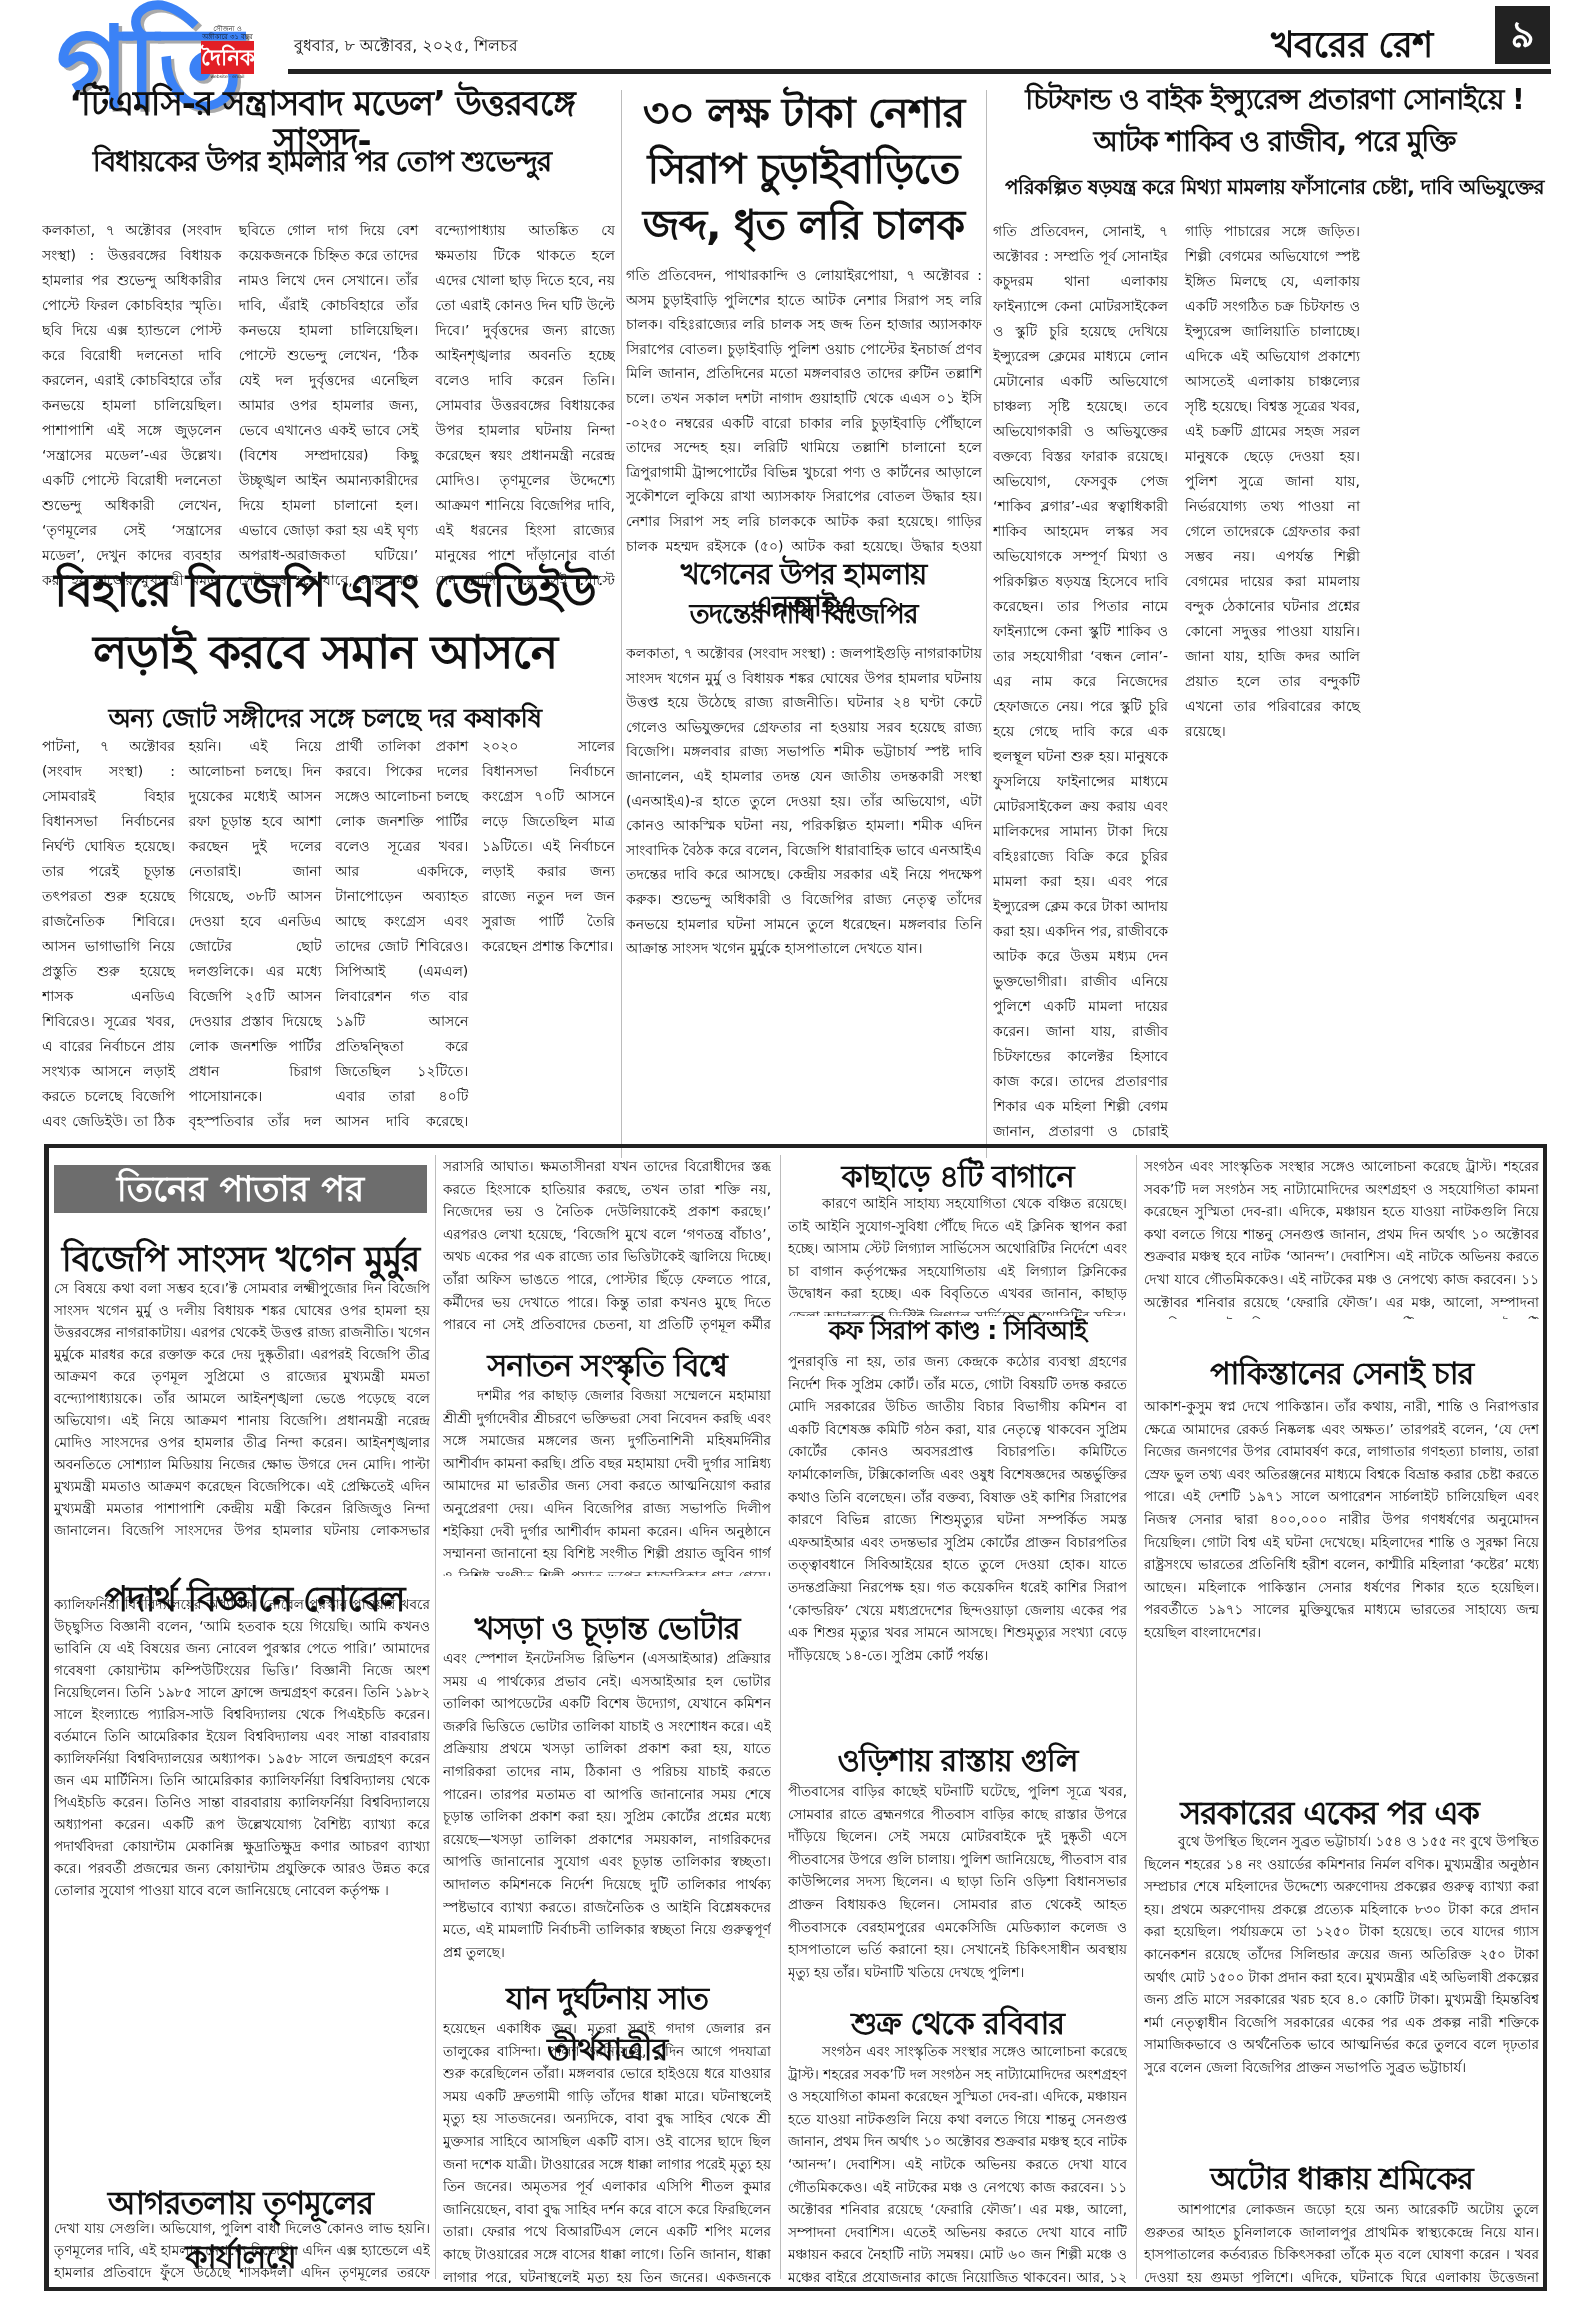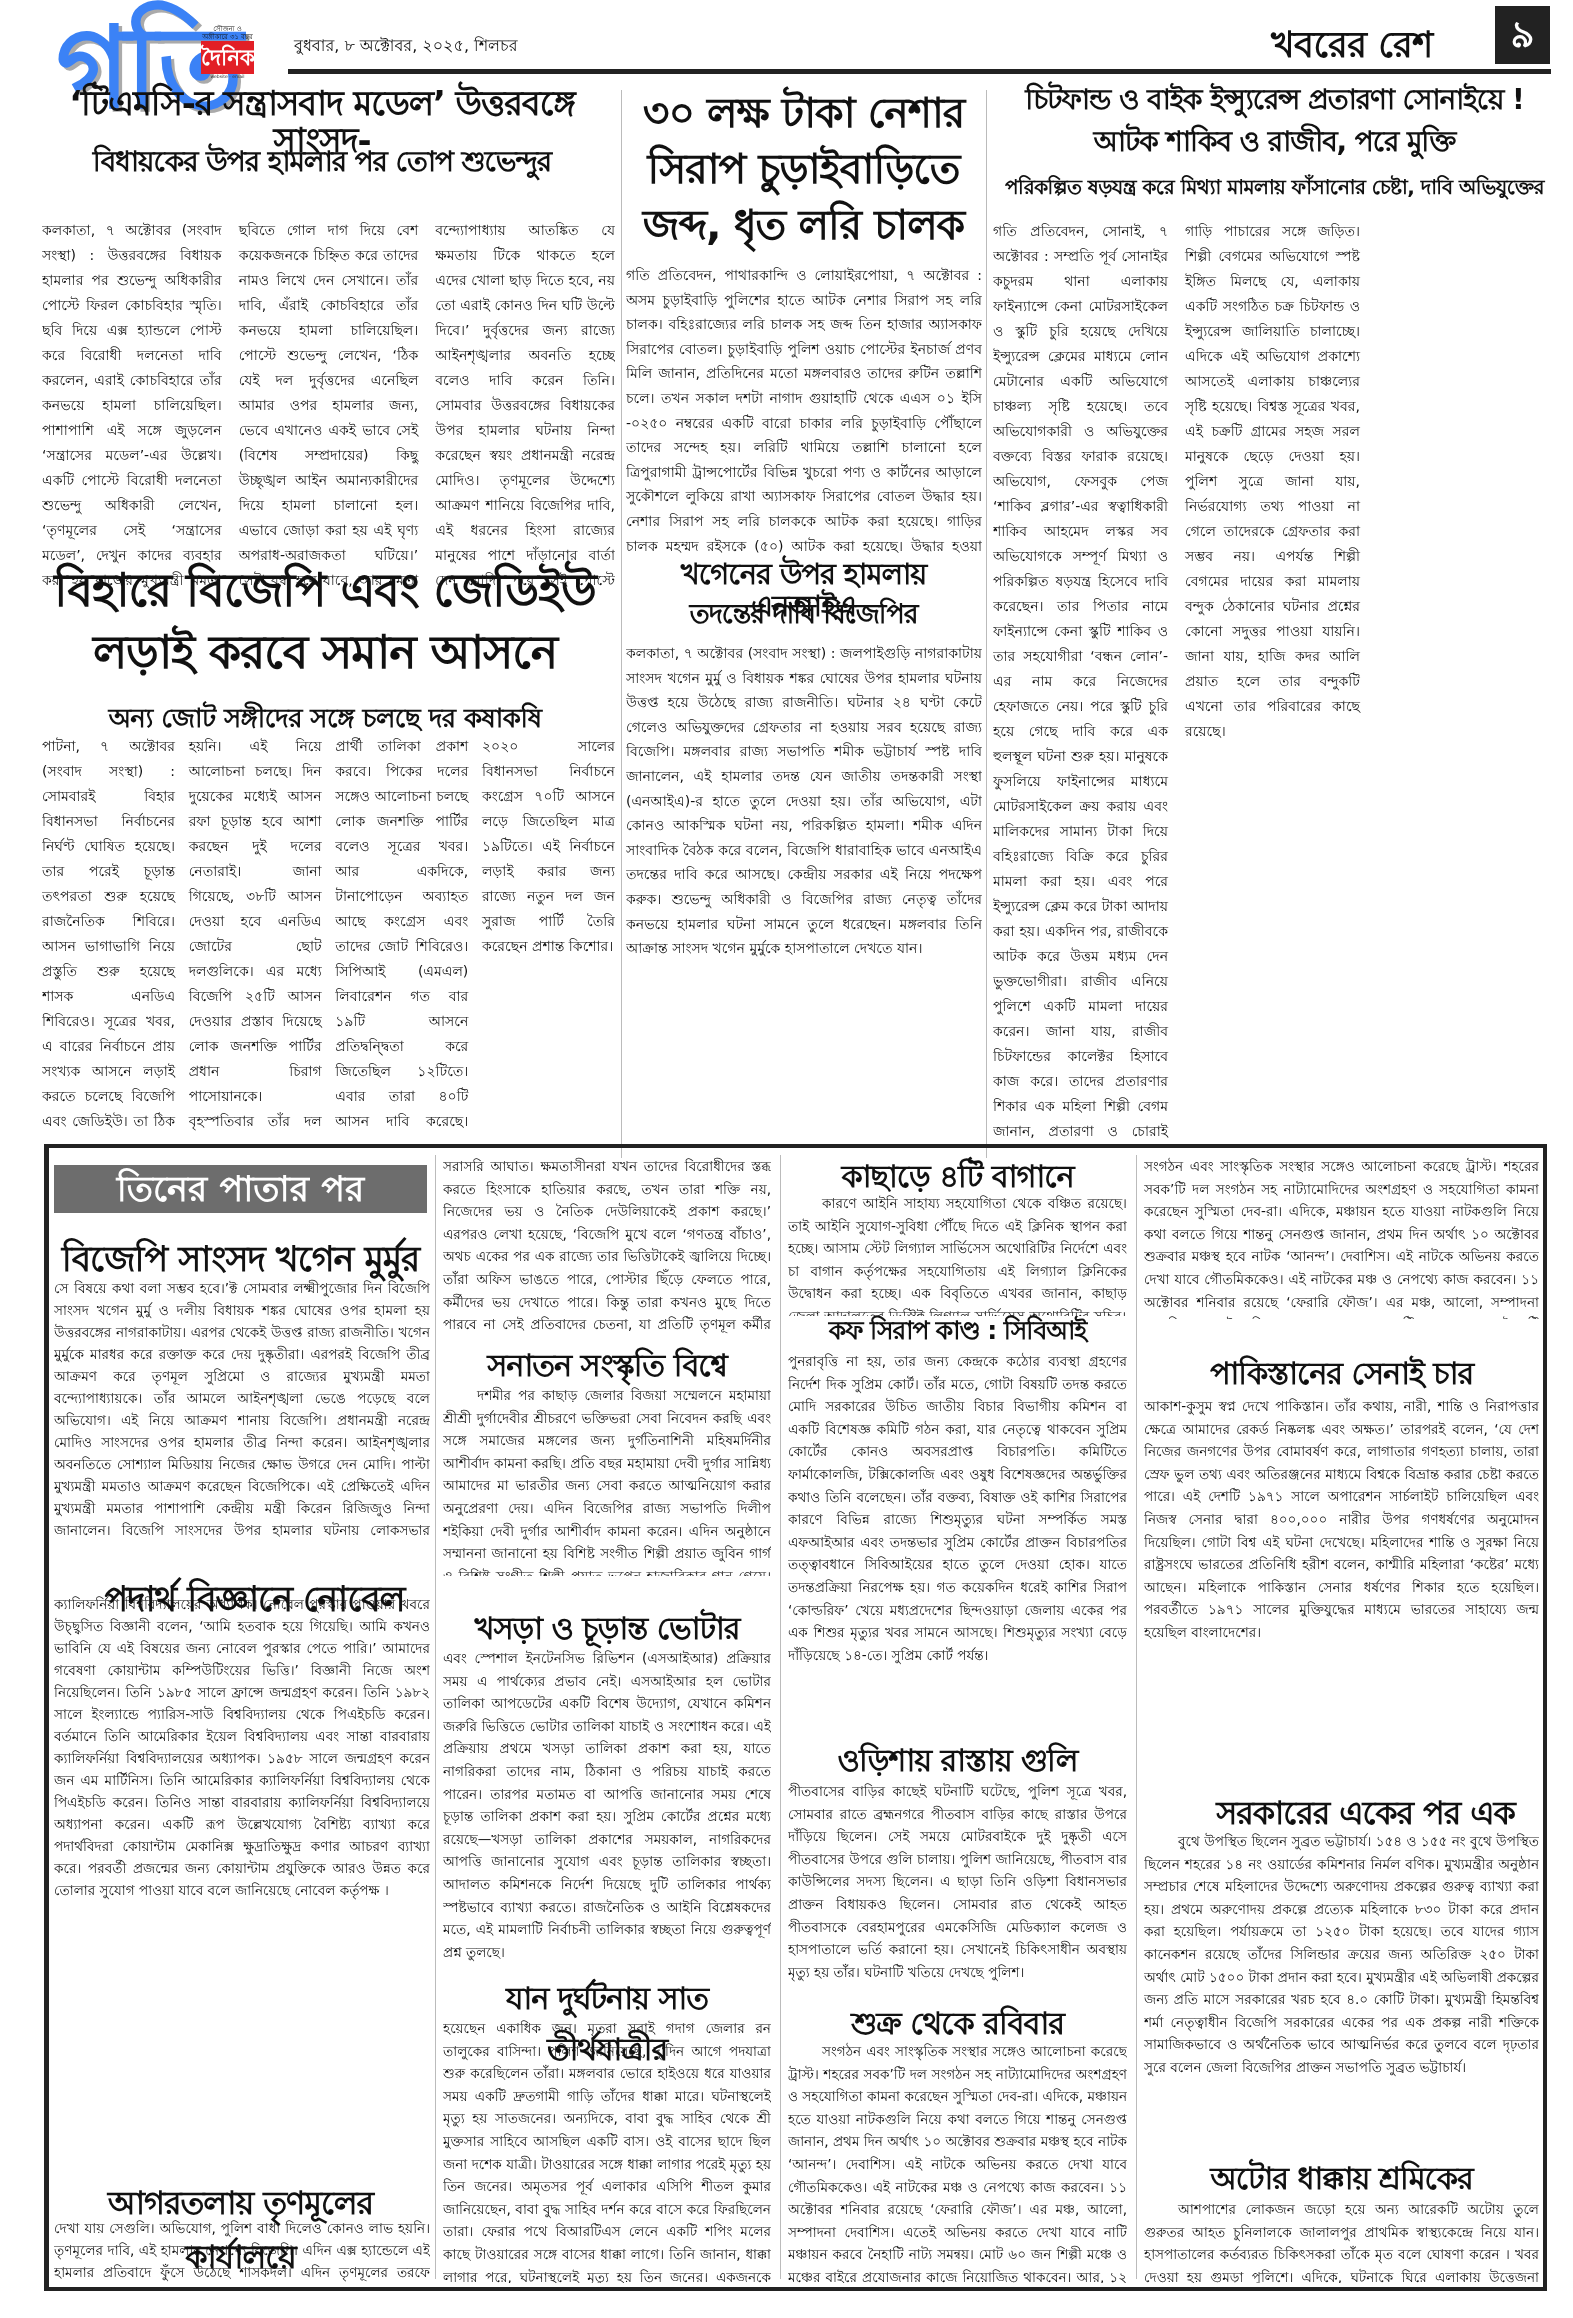--- a/index.html
+++ b/index.html
@@ -97,17 +97,17 @@
 <div class="abs sec-hl" style="left:788px; top:1737px; width:339px; font-size:30.5px;">ওড়িশায় রাস্তায় গুলি</div>
 <div class="abs body" style="left:788px; top:1780px; width:339px; height:215px; font-size:13.6px; line-height:22.6px;">পীতবাসের বাড়ির কাছেই ঘটনাটি ঘটেছে, পুলিশ সূত্রে খবর, সোমবার রাতে ব্রহ্মনগরে পীতবাস বাড়ির কাছে রাস্তার উপরে দাঁড়িয়ে ছিলেন। সেই সময়ে মোটরবাইকে দুই দুষ্কৃতী এসে পীতবাসের উপরে গুলি চালায়। পুলিশ জানিয়েছে, পীতবাস বার কাউন্সিলের সদস্য ছিলেন। এ ছাড়া তিনি ওড়িশা বিধানসভার প্রাক্তন বিধায়কও ছিলেন। সোমবার রাত থেকেই আহত পীতবাসকে বেরহামপুরের এমকেসিজি মেডিক্যাল কলেজ ও হাসপাতালে ভর্তি করানো হয়। সেখানেই চিকিৎসাধীন অবস্থায় মৃত্যু হয় তাঁর। ঘটনাটি খতিয়ে দেখছে পুলিশ।</div>
 <div class="abs sec-hl" style="left:788px; top:2000px; width:339px; font-size:30.5px;">শুক্র থেকে রবিবার</div>
 <div class="abs body indent" style="left:788px; top:2040px; width:339px; height:243px; font-size:13.6px; line-height:22.6px;">সংগঠন এবং সাংস্কৃতিক সংস্থার সঙ্গেও আলোচনা করেছে ট্রাস্ট। শহরের সবক’টি দল সংগঠন সহ নাট্যামোদিদের অংশগ্রহণ ও সহযোগিতা কামনা করেছেন সুস্মিতা দেব-রা। এদিকে, মঞ্চায়ন হতে যাওয়া নাটকগুলি নিয়ে কথা বলতে গিয়ে শান্তনু সেনগুপ্ত জানান, প্রথম দিন অর্থাৎ ১০ অক্টোবর শুক্রবার মঞ্চস্থ হবে নাটক ‘আনন্দ’। দেবাশিস। এই নাটকে অভিনয় করতে দেখা যাবে গৌতমিককেও। এই নাটকের মঞ্চ ও নেপথ্যে কাজ করবেন। ১১ অক্টোবর শনিবার রয়েছে ‘ফেরারি ফৌজ’। এর মঞ্চ, আলো, সম্পাদনা দেবাশিস। এতেই অভিনয় করতে দেখা যাবে নাটি মঞ্চায়ন করবে নৈহাটি নাট্য সমন্বয়। মোট ৬০ জন শিল্পী মঞ্চে ও মঞ্চের বাইরে প্রযোজনার কাজে নিয়োজিত থাকবেন। আর, ১২ অক্টোবর রবিবার ‘বাংলা অপেরা’ পরিবেশন করবে নাটক ‘কঙ্কচঁপা’। নাট্যরূপ গৌতম রায় এবং নির্দেশনায় রয়েছেন রঞ্জন দত্ত। এই নাটকটিতে রয়েছেন মোট ২৪ জন। ট্রাস্ট সদস্যরা জানিয়েছেন, শহরকে ভাল ভাল নাটক উপহার দিতেই এই আয়োজন। এরই মধ্যে নাটকের জন্য শহর শিলচরের একটা আলাদা নাম-ডাক রয়েছে। পক্ষ থেকে প্রতিদিন নাটক শুরু হবে সন্ধে ছটা থেকে।</div>
 
 <div class="abs vrule" style="left:1136px; top:1155px; height:1124px;"></div>
 
 <div class="abs body" style="left:1144px; top:1155px; width:395px; height:164px; font-size:13.6px; line-height:22.6px;">সংগঠন এবং সাংস্কৃতিক সংস্থার সঙ্গেও আলোচনা করেছে ট্রাস্ট। শহরের সবক’টি দল সংগঠন সহ নাট্যামোদিদের অংশগ্রহণ ও সহযোগিতা কামনা করেছেন সুস্মিতা দেব-রা। এদিকে, মঞ্চায়ন হতে যাওয়া নাটকগুলি নিয়ে কথা বলতে গিয়ে শান্তনু সেনগুপ্ত জানান, প্রথম দিন অর্থাৎ ১০ অক্টোবর শুক্রবার মঞ্চস্থ হবে নাটক ‘আনন্দ’। দেবাশিস। এই নাটকে অভিনয় করতে দেখা যাবে গৌতমিককেও। এই নাটকের মঞ্চ ও নেপথ্যে কাজ করবেন। ১১ অক্টোবর শনিবার রয়েছে ‘ফেরারি ফৌজ’। এর মঞ্চ, আলো, সম্পাদনা দেবাশিস। এতেই অভিনয় করতে দেখা যাবে নাটি মঞ্চায়ন করবে নৈহাটি নাট্য সমন্বয়। মোট ৬০ জন শিল্পী মঞ্চে ও মঞ্চের বাইরে প্রযোজনার কাজে নিয়োজিত থাকবেন। আর, ১২ অক্টোবর রবিবার ‘বাংলা অপেরা’ পরিবেশন করবে নাটক ‘কঙ্কচঁপা’। নাট্যরূপ গৌতম রায় এবং নির্দেশনায় রয়েছেন রঞ্জন দত্ত। এই নাটকটিতে রয়েছেন মোট ২৪ জন। ট্রাস্ট সদস্যরা জানিয়েছেন, শহরকে ভাল ভাল নাটক উপহার দিতেই এই আয়োজন। এরই মধ্যে নাটকের জন্য শহর শিলচরের একটা আলাদা নাম-ডাক রয়েছে। পক্ষ থেকে প্রতিদিন নাটক শুরু হবে সন্ধে ছটা থেকে।</div>
 <div class="abs sec-hl" style="left:1144px; top:1350px; width:395px; font-size:30.5px;">পাকিস্তানের সেনাই চার</div>
 <div class="abs body" style="left:1144px; top:1395px; width:395px; height:390px; font-size:13.6px; line-height:22.6px;">আকাশ-কুসুম স্বপ্ন দেখে পাকিস্তান। তাঁর কথায়, নারী, শান্তি ও নিরাপত্তার ক্ষেত্রে আমাদের রেকর্ড নিষ্কলঙ্ক এবং অক্ষত।’ তারপরই বলেন, ‘যে দেশ নিজের জনগণের উপর বোমাবর্ষণ করে, লাগাতার গণহত্যা চালায়, তারা স্রেফ ভুল তথ্য এবং অতিরঞ্জনের মাধ্যমে বিশ্বকে বিভ্রান্ত করার চেষ্টা করতে পারে। এই দেশটি ১৯৭১ সালে অপারেশন সার্চলাইট চালিয়েছিল এবং নিজস্ব সেনার দ্বারা ৪০০,০০০ নারীর উপর গণধর্ষণের অনুমোদন দিয়েছিল। গোটা বিশ্ব এই ঘটনা দেখেছে। মহিলাদের শান্তি ও সুরক্ষা নিয়ে রাষ্ট্রসংঘে ভারতের প্রতিনিধি হরীশ বলেন, কাশ্মীরি মহিলারা ‘কষ্টের’ মধ্যে আছেন। মহিলাকে পাকিস্তান সেনার ধর্ষণের শিকার হতে হয়েছিল। পরবর্তীতে ১৯৭১ সালের মুক্তিযুদ্ধের মাধ্যমে ভারতের সাহায্যে জন্ম হয়েছিল বাংলাদেশের।</div>
-<div class="abs sec-hl" style="left:1168px; top:1788px; width:395px; font-size:32px;">সরকারের একের পর এক</div>
+<div class="abs sec-hl" style="left:1132px; top:1788px; width:395px; font-size:32px;">সরকারের একের পর এক</div>
 <div class="abs body indent" style="left:1144px; top:1830px; width:395px; height:328px; font-size:13.6px; line-height:22.6px;">বুথে উপস্থিত ছিলেন সুব্রত ভট্টাচার্য। ১৫৪ ও ১৫৫ নং বুথে উপস্থিত ছিলেন শহরের ১৪ নং ওয়ার্ডের কমিশনার নির্মল বণিক। মুখ্যমন্ত্রীর অনুষ্ঠান সম্প্রচার শেষে মহিলাদের উদ্দেশ্যে অরুণোদয় প্রকল্পের গুরুত্ব ব্যাখ্যা করা হয়। প্রথমে অরুণোদয় প্রকল্পে প্রত্যেক মহিলাকে ৮৩০ টাকা করে প্রদান করা হয়েছিল। পর্যায়ক্রমে তা ১২৫০ টাকা হয়েছে। তবে যাদের গ্যাস কানেকশন রয়েছে তাঁদের সিলিন্ডার ক্রয়ের জন্য অতিরিক্ত ২৫০ টাকা অর্থাৎ মোট ১৫০০ টাকা প্রদান করা হবে। মুখ্যমন্ত্রীর এই অভিলাষী প্রকল্পের জন্য প্রতি মাসে সরকারের খরচ হবে ৪.০ কোটি টাকা। মুখ্যমন্ত্রী হিমন্তবিশ্ব শর্মা নেতৃত্বাধীন বিজেপি সরকারের একের পর এক প্রকল্প নারী শক্তিকে সামাজিকভাবে ও অর্থনৈতিক ভাবে আত্মনির্ভর করে তুলবে বলে দৃঢ়তার সুরে বলেন জেলা বিজেপির প্রাক্তন সভাপতি সুব্রত ভট্টাচার্য।</div>
 <div class="abs sec-hl" style="left:1144px; top:2155px; width:395px; font-size:30.5px;">অটোর ধাক্কায় শ্রমিকের</div>
 <div class="abs body indent" style="left:1144px; top:2198px; width:395px; height:85px; font-size:13.6px; line-height:22.6px;">আশপাশের লোকজন জড়ো হয়ে অন্য আরেকটি অটোয় তুলে গুরুতর আহত চুনিলালকে জালালপুর প্রাথমিক স্বাস্থ্যকেন্দ্রে নিয়ে যান। হাসপাতালের কর্তব্যরত চিকিৎসকরা তাঁকে মৃত বলে ঘোষণা করেন । খবর দেওয়া হয় গুমড়া পুলিশে। এদিকে, ঘটনাকে ঘিরে এলাকায় উত্তেজনা বিরাজ করছে। তবে পরিস্থিতি নিয়ন্ত্রণে রয়েছে বলে জানা গেছে ।</div>
 
 
 </body></html>

